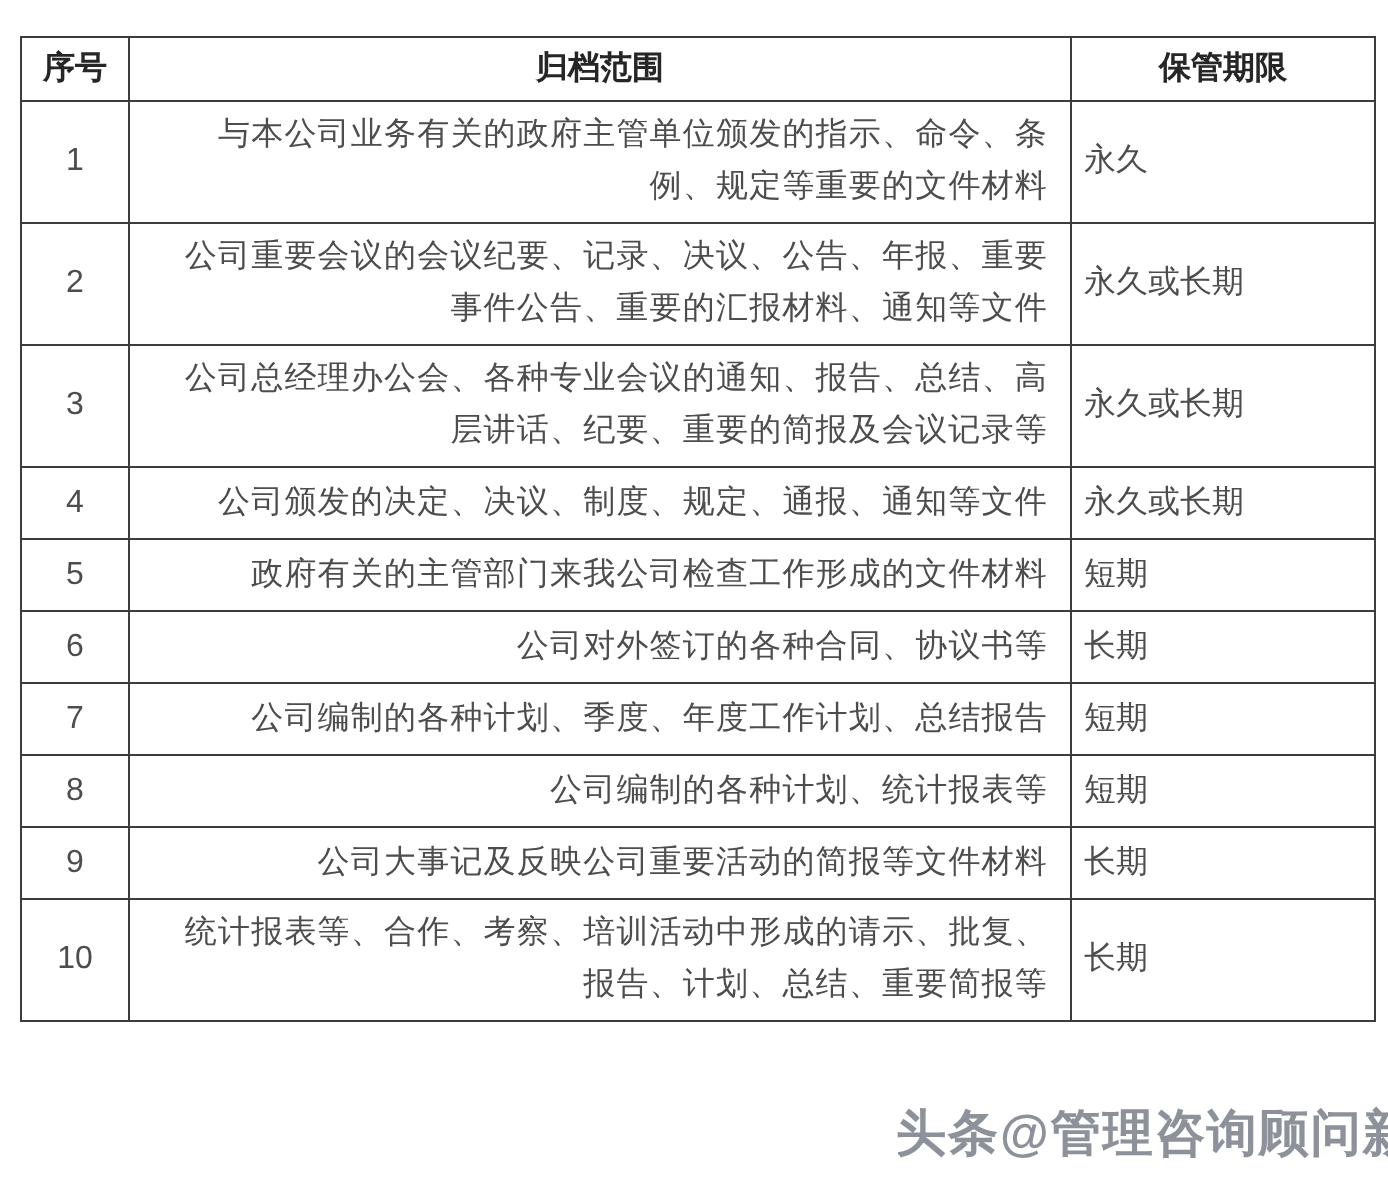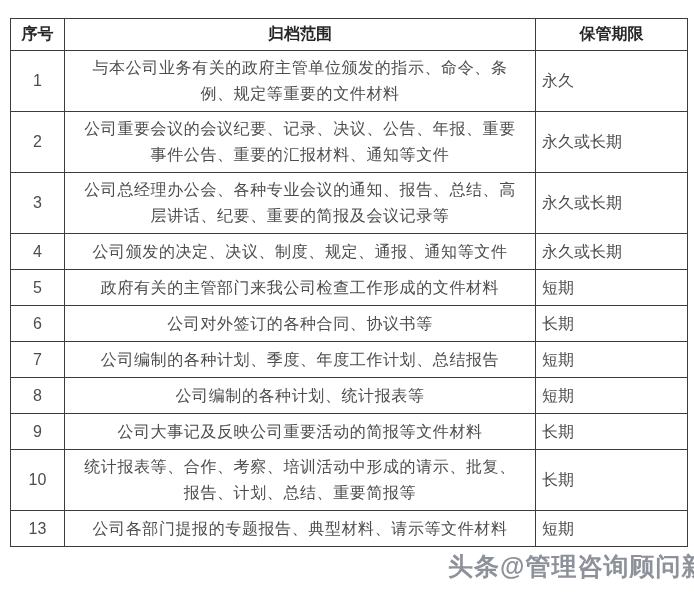--- a/index.html
+++ b/index.html
@@ -41,21 +41,21 @@
     font-size: 16px;
     color: #4d4d4d;
     line-height: 26px;
     padding: 4px 6px;
     vertical-align: middle;
   }
   td.col-no {
     text-align: center;
   }
   td.col-scope {
-    text-align: center;
+    text-align: right;
     padding: 4px 11px;
     letter-spacing: 0.6px;
   }
   td.col-period {
     text-align: left;
   }
   .watermark {
     position: absolute;
     left: 448px;
     top: 550px;
@@ -128,21 +128,16 @@
       <tr>
         <td class="col-no">9</td>
         <td class="col-scope">公司大事记及反映公司重要活动的简报等文件材料</td>
         <td class="col-period">长期</td>
       </tr>
       <tr>
         <td class="col-no">10</td>
         <td class="col-scope">统计报表等、合作、考察、培训活动中形成的请示、批复、报告、计划、总结、重要简报等</td>
         <td class="col-period">长期</td>
       </tr>
-      <tr>
-        <td class="col-no">13</td>
-        <td class="col-scope">公司各部门提报的专题报告、典型材料、请示等文件材料</td>
-        <td class="col-period">短期</td>
-      </tr>
     </tbody>
 </table>
 
 <div class="watermark">头条@管理咨询顾问新悟元</div>
 
 </body></html>

